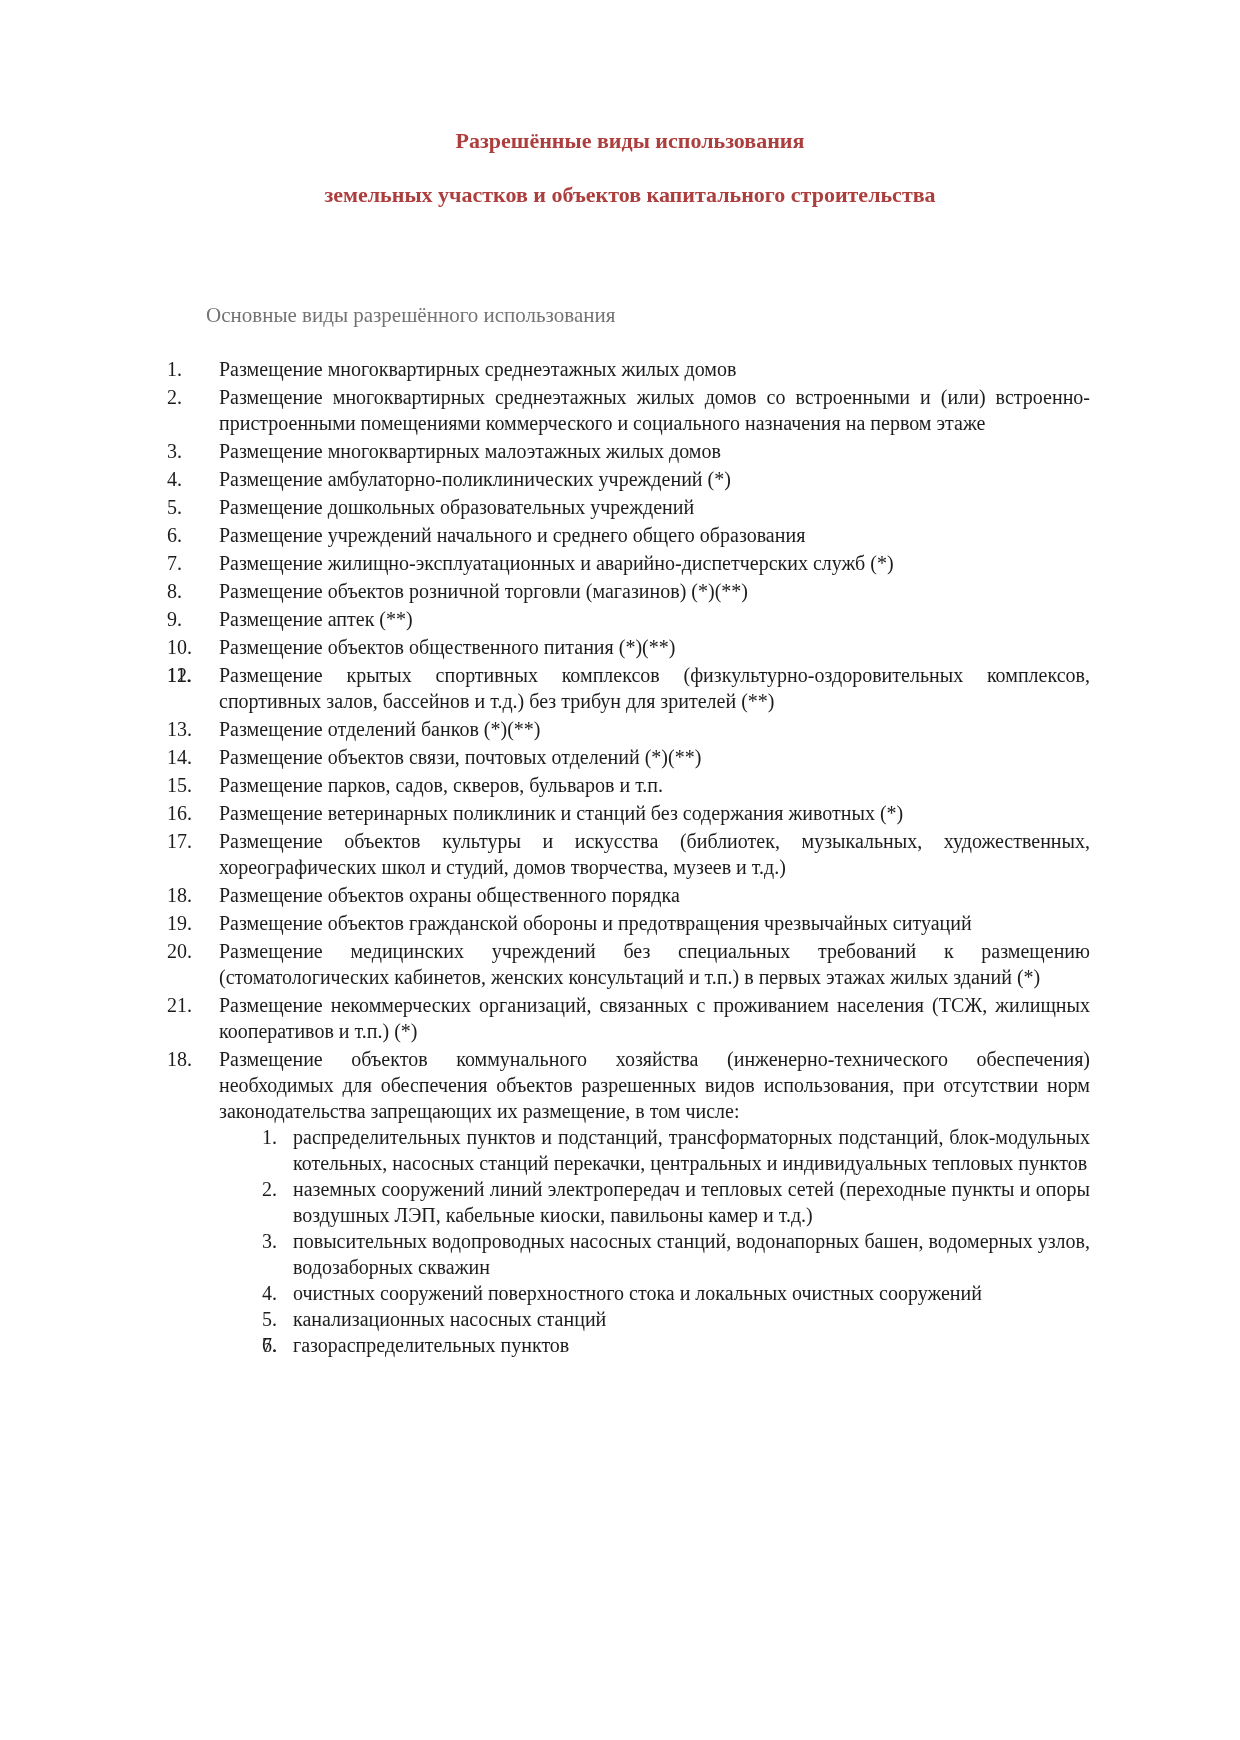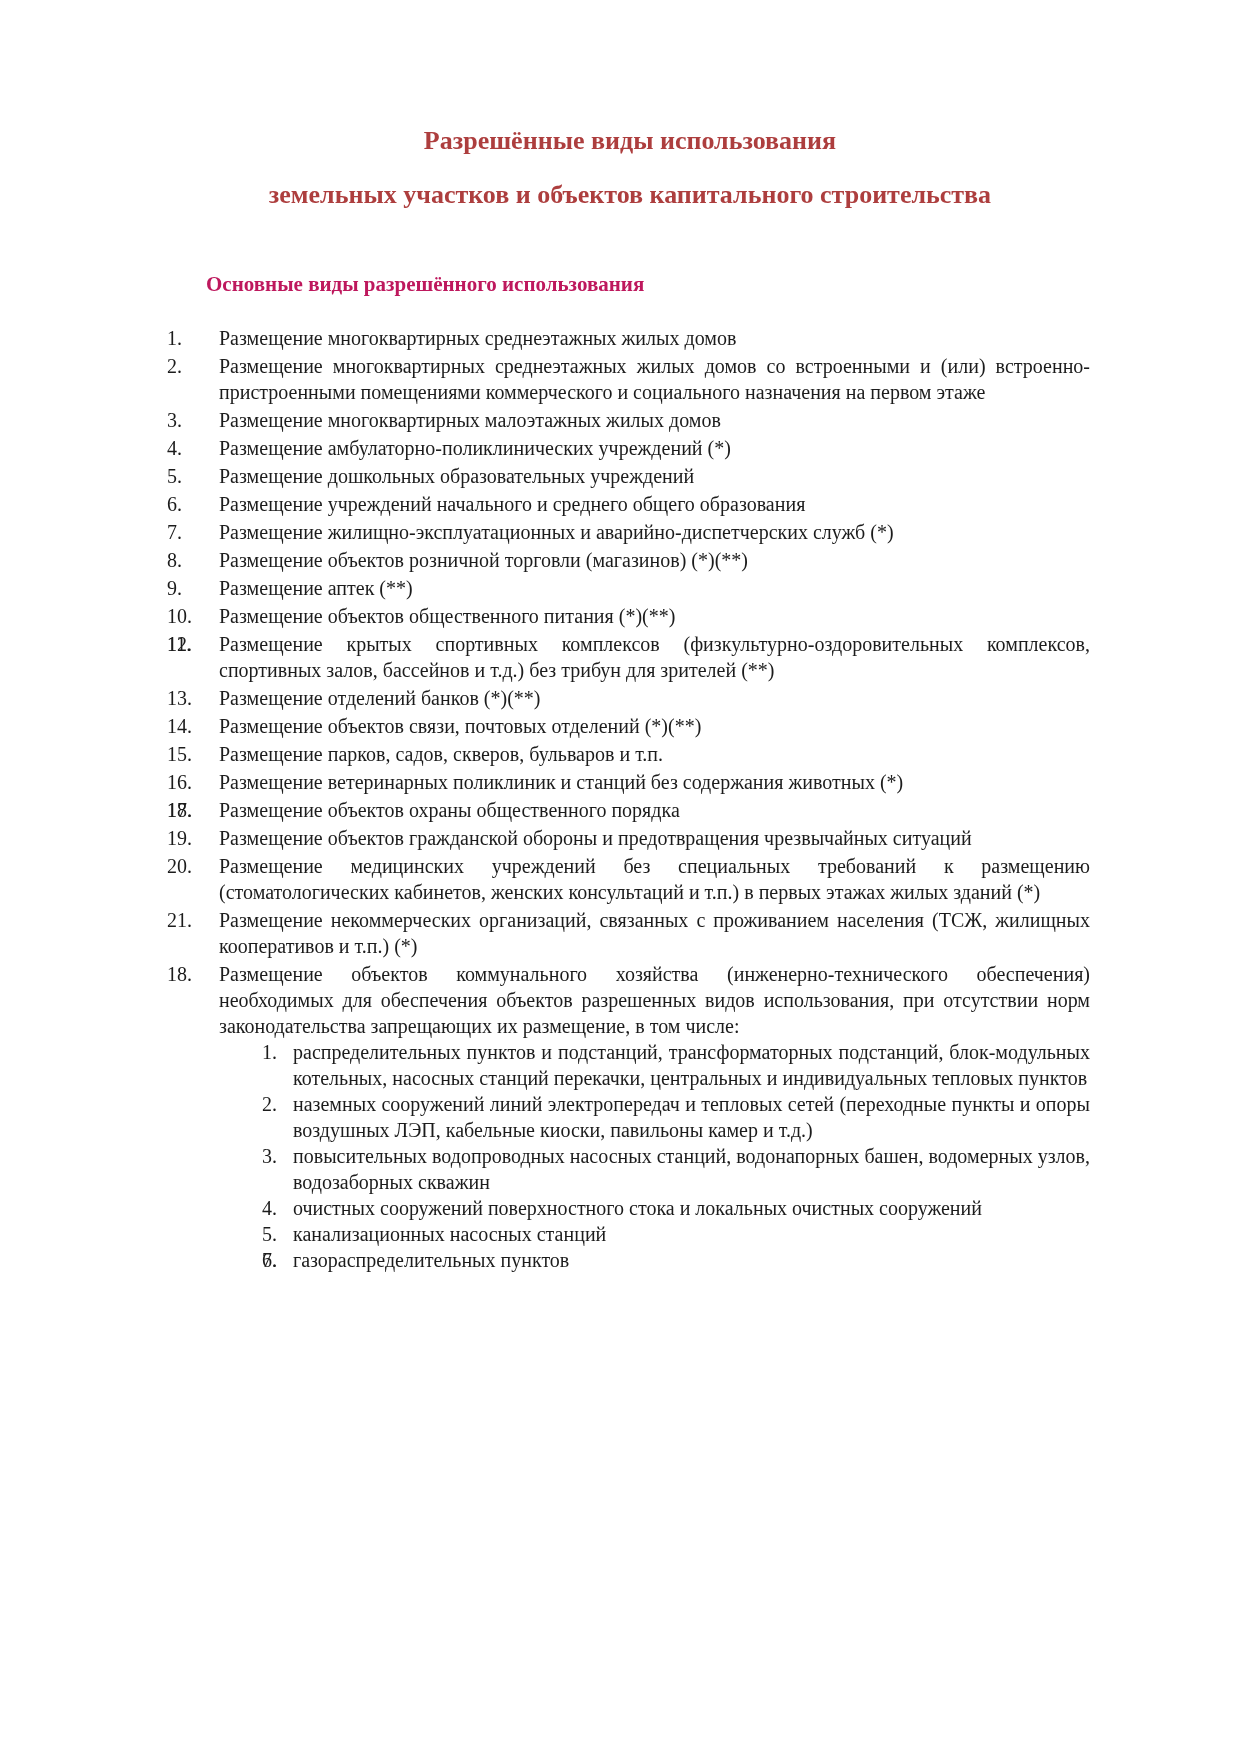--- a/index.html
+++ b/index.html
@@ -12,34 +12,34 @@
     color: #1c1c1c;
     overflow: hidden;
   }
   .header {
     padding-top: 125px;
     padding-left: 170px;
     padding-right: 150px;
     text-align: center;
   }
   .title-line {
-    font-size: 26px;
+    font-size: 22px;
     font-weight: 700;
     color: #AD3E3E;
     line-height: 32px;
   }
   .title-line + .title-line { margin-top: 22px; }
   .section-heading {
-    margin-top: 60px;
+    margin-top: 91px;
     margin-left: 206px;
     margin-right: 150px;
     text-align: left;
     font-size: 21px;
-    font-weight: 700;
-    color: #be185d;
+    font-weight: 400;
+    color: #737373;
     line-height: 26px;
   }
   ol.main-list {
     list-style: none;
     margin: 28px 150px 0 167px;
     padding: 0;
     font-size: 20px;
     line-height: 26px;
   }
   ol.main-list > li {
@@ -96,21 +96,21 @@
     <li><span class="num">7.</span><span>Размещение жилищно-эксплуатационных и аварийно-диспетчерских служб (*)</span></li>
     <li><span class="num">8.</span><span>Размещение объектов розничной торговли (магазинов) (*)(**)</span></li>
     <li><span class="num">9.</span><span>Размещение аптек (**)</span></li>
     <li><span class="num">10.</span><span>Размещение объектов общественного питания (*)(**)</span></li>
     <li><span class="num">11.</span></li>
     <li><span class="num">12.</span><span>Размещение крытых спортивных комплексов (физкультурно-оздоровительных комплексов, спортивных залов, бассейнов и т.д.) без трибун для зрителей (**)</span></li>
     <li><span class="num">13.</span><span>Размещение отделений банков (*)(**)</span></li>
     <li><span class="num">14.</span><span>Размещение объектов связи, почтовых отделений (*)(**)</span></li>
     <li><span class="num">15.</span><span>Размещение парков, садов, скверов, бульваров и т.п.</span></li>
     <li><span class="num">16.</span><span>Размещение ветеринарных поликлиник и станций без содержания животных (*)</span></li>
-    <li><span class="num">17.</span></li>
+    <li><span class="num">17.</span><span>Размещение объектов культуры и искусства (библиотек, музыкальных, художественных, хореографических школ и студий, домов творчества, музеев и т.д.)</span></li>
     <li><span class="num">18.</span><span>Размещение объектов охраны общественного порядка</span></li>
     <li><span class="num">19.</span><span>Размещение объектов гражданской обороны и предотвращения чрезвычайных ситуаций</span></li>
     <li><span class="num">20.</span><span>Размещение медицинских учреждений без специальных требований к размещению (стоматологических кабинетов, женских консультаций и т.п.) в первых этажах жилых зданий (*)</span></li>
     <li><span class="num">21.</span><span>Размещение некоммерческих организаций, связанных с проживанием населения (ТСЖ, жилищных кооперативов и т.п.) (*)</span></li>
     <li>
       <span class="num">18.</span><span>Размещение объектов коммунального хозяйства (инженерно-технического обеспечения) необходимых для обеспечения объектов разрешенных видов использования, при отсутствии норм законодательства запрещающих их размещение, в том числе:</span>
       <ol class="sub-list">
         <li><span class="num">1.</span><span>распределительных пунктов и подстанций, трансформаторных подстанций, блок-модульных котельных, насосных станций перекачки, центральных и индивидуальных тепловых пунктов</span></li>
         <li><span class="num">2.</span><span>наземных сооружений линий электропередач и тепловых сетей (переходные пункты и опоры воздушных ЛЭП, кабельные киоски, павильоны камер и т.д.)</span></li>
         <li><span class="num">3.</span><span>повысительных водопроводных насосных станций, водонапорных башен, водомерных узлов, водозаборных скважин</span></li>

